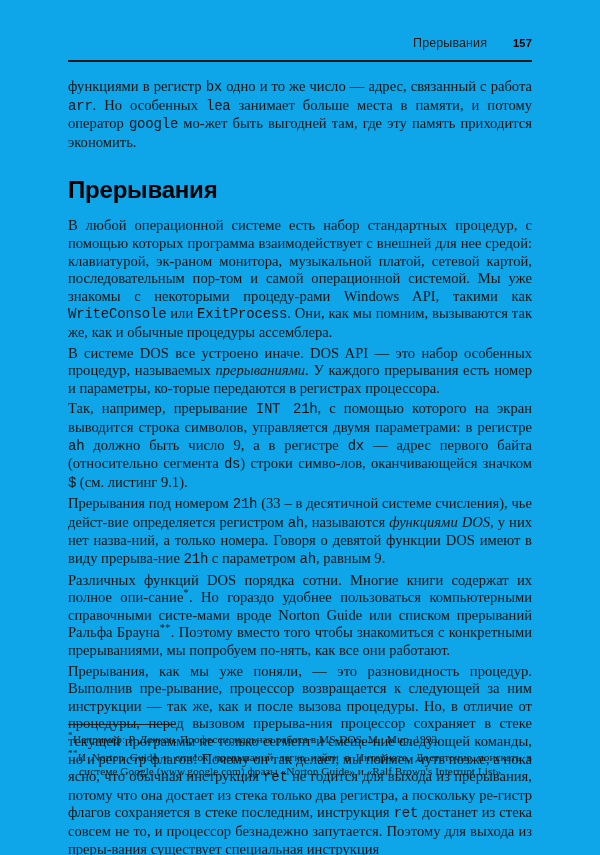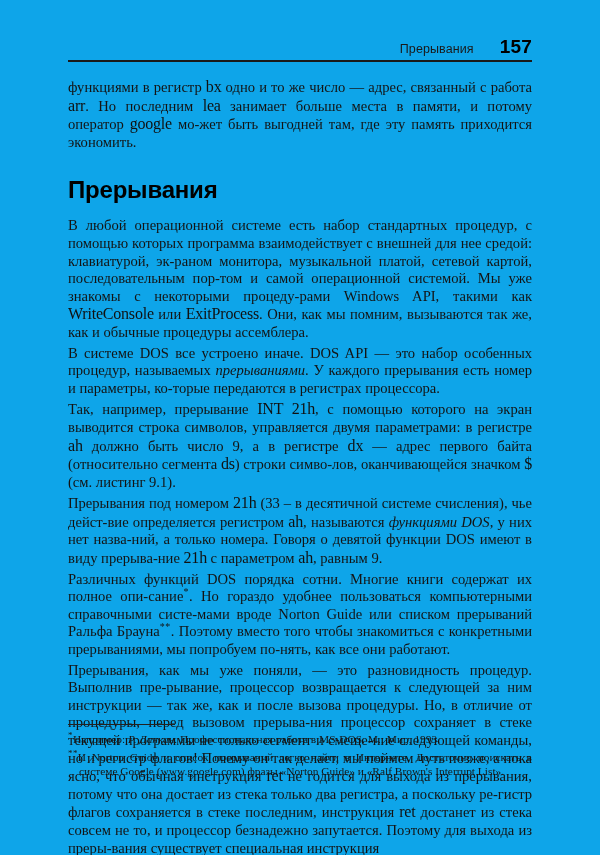--- a/index.html
+++ b/index.html
@@ -29,21 +29,21 @@
     justify-content: flex-end;
     font-family: "Liberation Sans", sans-serif;
   }
   .running-head-title {
     font-size: 12.5px;
     letter-spacing: 0.1px;
     color: #1a1a1a;
     margin-right: 26px;
   }
   .running-head-folio {
-    font-size: 19px;
+    font-size: 11px;
     font-weight: bold;
     color: #000000;
     letter-spacing: 0.2px;
   }
   .head-rule {
     position: absolute;
     left: 68px;
     right: 68px;
     top: 60px;
     height: 2.2px;
@@ -73,22 +73,22 @@
     font-family: "Liberation Sans", sans-serif;
     font-weight: bold;
     font-size: 24px;
     line-height: 26px;
     color: #000000;
     margin: 26px 0 14px 0;
     letter-spacing: -0.2px;
   }
 
   code, .mono {
-    font-family: Liberation Serif, serif;
-    font-size: 16px;
+    font-family: Liberation Mono, monospace;
+    font-size: 14px;
     letter-spacing: -0.2px;
     color: #111111;
   }
   .ital { font-style: italic; }
 
   sup.fnref {
     font-size: 10px;
     line-height: 0;
     vertical-align: super;
     letter-spacing: 0.5px;
@@ -130,21 +130,21 @@
 <div class="page">
 
   <div class="running-head">
     <span class="running-head-title">Прерывания</span>
     <span class="running-head-folio">157</span>
   </div>
   <div class="head-rule"></div>
 
   <div class="column">
 
-    <p class="body"><span>функциями в регистр </span><code>bx</code><span> одно и то же число — адрес, связанный с работа </span><code>arr</code><span>. Но последним </span><code>lea</code><span> занимает больше места в памяти, и потому оператор </span><code>google</code><span> мо-жет быть выгодней там, где эту память приходится экономить.</span></p>
+    <p class="body"><span>функциями в регистр </span><code>bx</code><span> одно и то же число — адрес, связанный с работа </span><code>arr</code><span>. Но особенных </span><code>lea</code><span> занимает больше места в памяти, и потому оператор </span><code>google</code><span> мо-жет быть выгодней там, где эту память приходится экономить.</span></p>
 
     <h2 class="section">Прерывания</h2>
 
     <p class="body"><span>В любой операционной системе есть набор стандартных процедур, с помощью которых программа взаимодействует с внешней для нее средой: клавиатурой, эк-раном монитора, музыкальной платой, сетевой картой, последовательным пор-том и самой операционной системой. Мы уже знакомы с некоторыми процеду-рами Windows API, такими как </span><code>WriteConsole</code><span> или </span><code>ExitProcess</code><span>. Они, как мы помним, вызываются так же, как и обычные процедуры ассемблера.</span></p>
 
     <p class="body"><span>В системе DOS все устроено иначе. DOS API — это набор особенных процедур, называемых </span><span class="ital">прерываниями</span><span>. У каждого прерывания есть номер и параметры, ко-торые передаются в регистрах процессора.</span></p>
 
     <p class="body"><span>Так, например, прерывание </span><code>INT 21h</code><span>, с помощью которого на экран выводится строка символов, управляется двумя параметрами: в регистре </span><code>ah</code><span> должно быть число 9, а в регистре </span><code>dx</code><span> — адрес первого байта (относительно сегмента </span><code>ds</code><span>) строки симво-лов, оканчивающейся значком </span><code>$</code><span> (см. листинг 9.1).</span></p>
 
     <p class="body"><span>Прерывания под номером </span><code>21h</code><span> (33 – в десятичной системе счисления), чье дейст-вие определяется регистром </span><code>ah</code><span>, называются </span><span class="ital">функциями DOS</span><span>, у них нет назва-ний, а только номера. Говоря о девятой функции DOS имеют в виду прерыва-ние </span><code>21h</code><span> с параметром </span><code>ah</code><span>, равным 9.</span></p>

